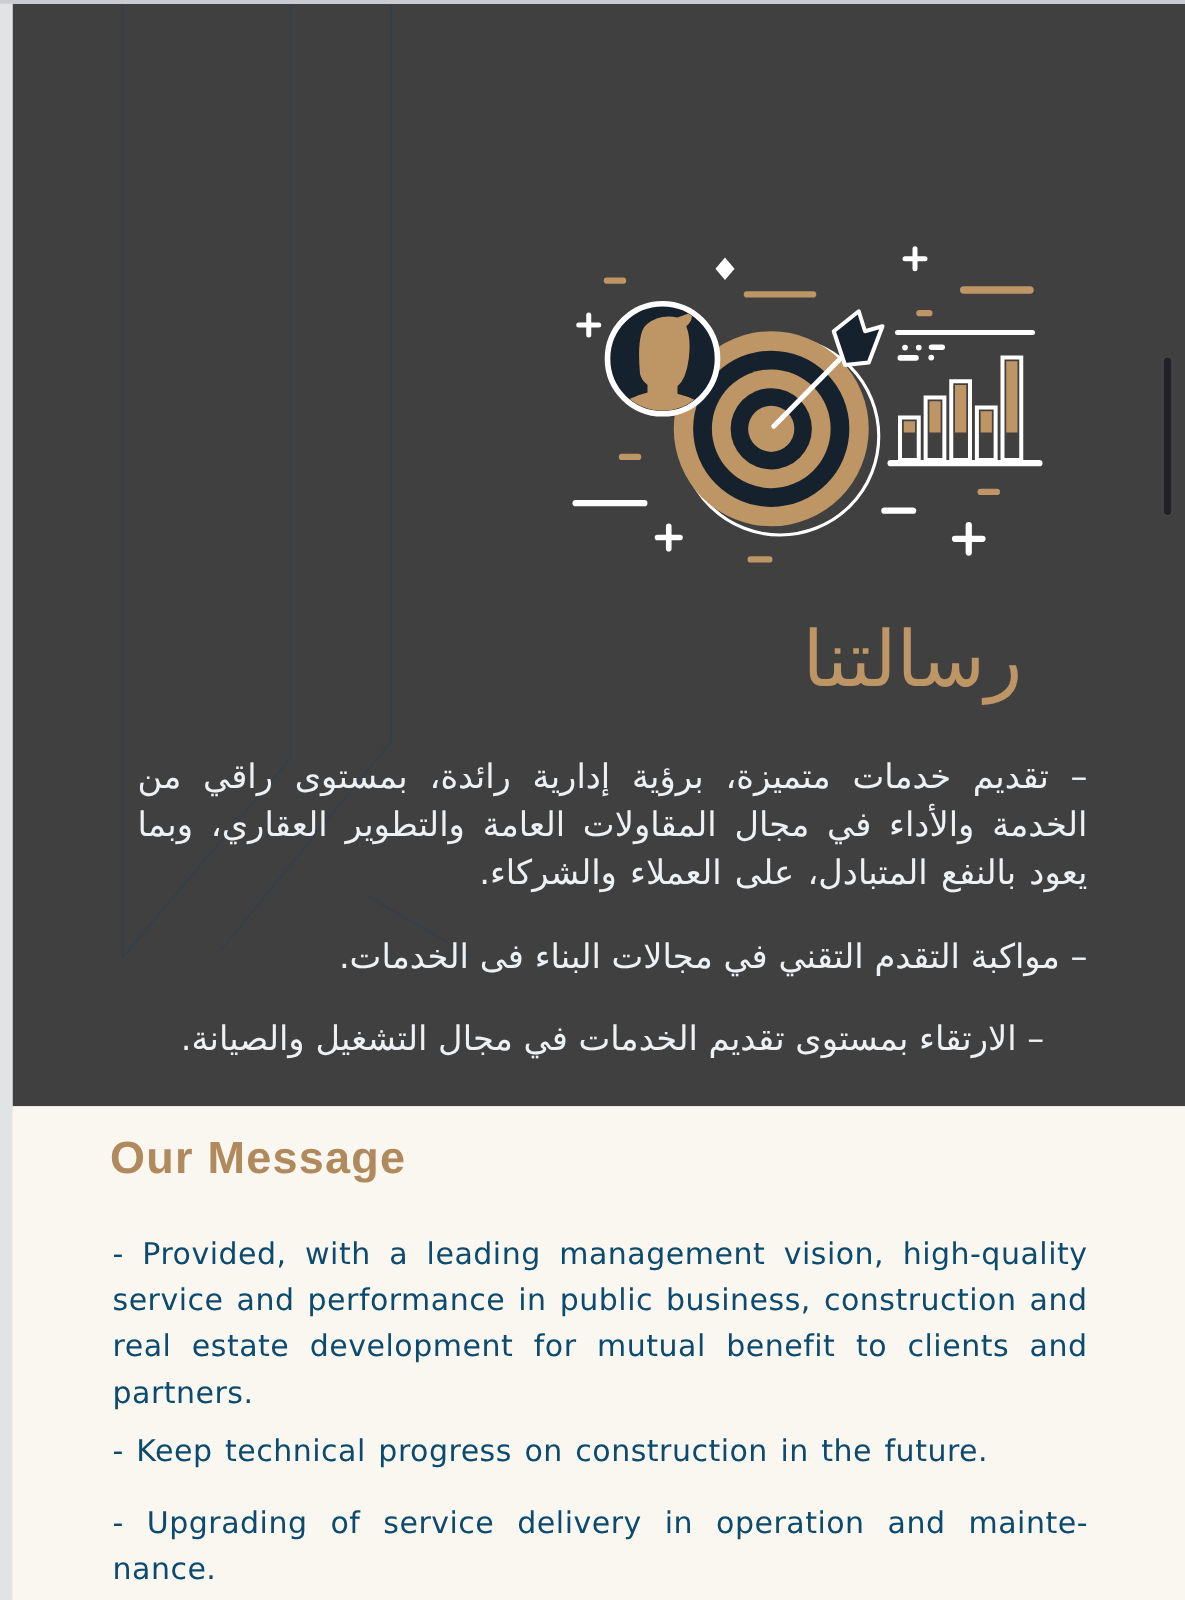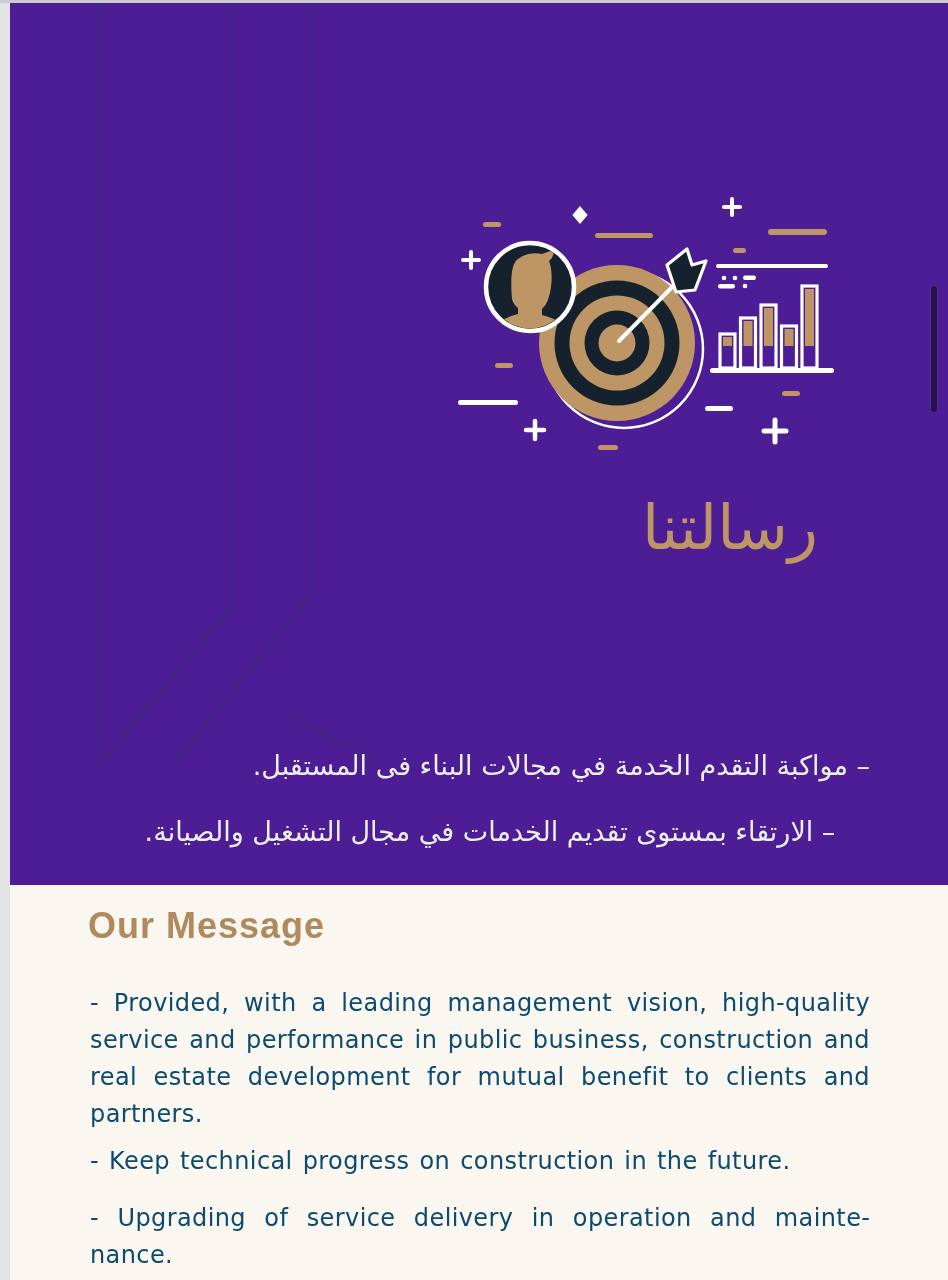--- a/index.html
+++ b/index.html
@@ -7,21 +7,21 @@
     position:relative;width:948px;height:1280px;overflow:hidden;
     background:#faf7f1;font-family:"DejaVu Sans",sans-serif;
   }
   
   .edge-left{position:absolute;left:0;top:0;width:10px;height:1280px;background:#e2e3e5;z-index:5;}
   .edge-top{position:absolute;left:0;top:0;width:948px;height:3px;background:#c9ccd1;z-index:6;}
 
   
   .dark-panel{
     position:absolute;left:10px;top:3px;width:938px;height:882px;
-    background:#4c1d95;overflow:hidden;
+    background:#404040;overflow:hidden;
   }
   .illu{position:absolute;left:0;top:0;width:938px;height:882px;}
   .ar-title{
     position:absolute;top:488px;right:130px;margin:0;
     font-size:62px;font-weight:500;color:#be9565;
     direction:rtl;letter-spacing:0;
   }
   .ar-p{
     position:absolute;right:78px;left:100px;margin:0;
     direction:rtl;color:#eef1f4;font-size:27px;line-height:38.5px;
@@ -135,21 +135,22 @@
           <rect x="730.5" y="315" width="15" height="50"></rect>
           <rect x="751" y="302" width="15" height="63"></rect>
           <rect x="771.5" y="323" width="15" height="42"></rect>
           <rect x="792" y="283" width="15" height="82"></rect>
         </g>
         <rect x="700" y="365" width="124" height="5" rx="2.5" fill="#ffffff"></rect>
       </g>
     </svg>
 
     <h1 class="ar-title">رسالتنا</h1>
-    <p class="ar-p ar-p2">– مواكبة التقدم الخدمة في مجالات البناء فى المستقبل.</p>
+    <p class="ar-p ar-p1">– تقديم خدمات متميزة، برؤية إدارية رائدة، بمستوى راقي من الخدمة والأداء في مجال المقاولات العامة والتطوير العقاري، وبما يعود بالنفع المتبادل، على العملاء والشركاء.</p>
+    <p class="ar-p ar-p2">– مواكبة التقدم التقني في مجالات البناء فى الخدمات.</p>
     <p class="ar-p ar-p3">– الارتقاء بمستوى تقديم الخدمات في مجال التشغيل والصيانة.</p>
 
     <div class="scroll-thumb"></div>
   </section>
 
   <section class="light-panel">
     <h2 class="en-title">Our Message</h2>
     <p class="en-p en-p1">- Provided, with a leading management vision, high-quality service and performance in public business, construction and real estate development for mutual benefit to clients and partners.</p>
     <p class="en-p en-p3">- Upgrading of service delivery in operation and mainte­nance.</p>
     <p class="en-p en-p2">- Keep technical progress on construction in the future.</p>

